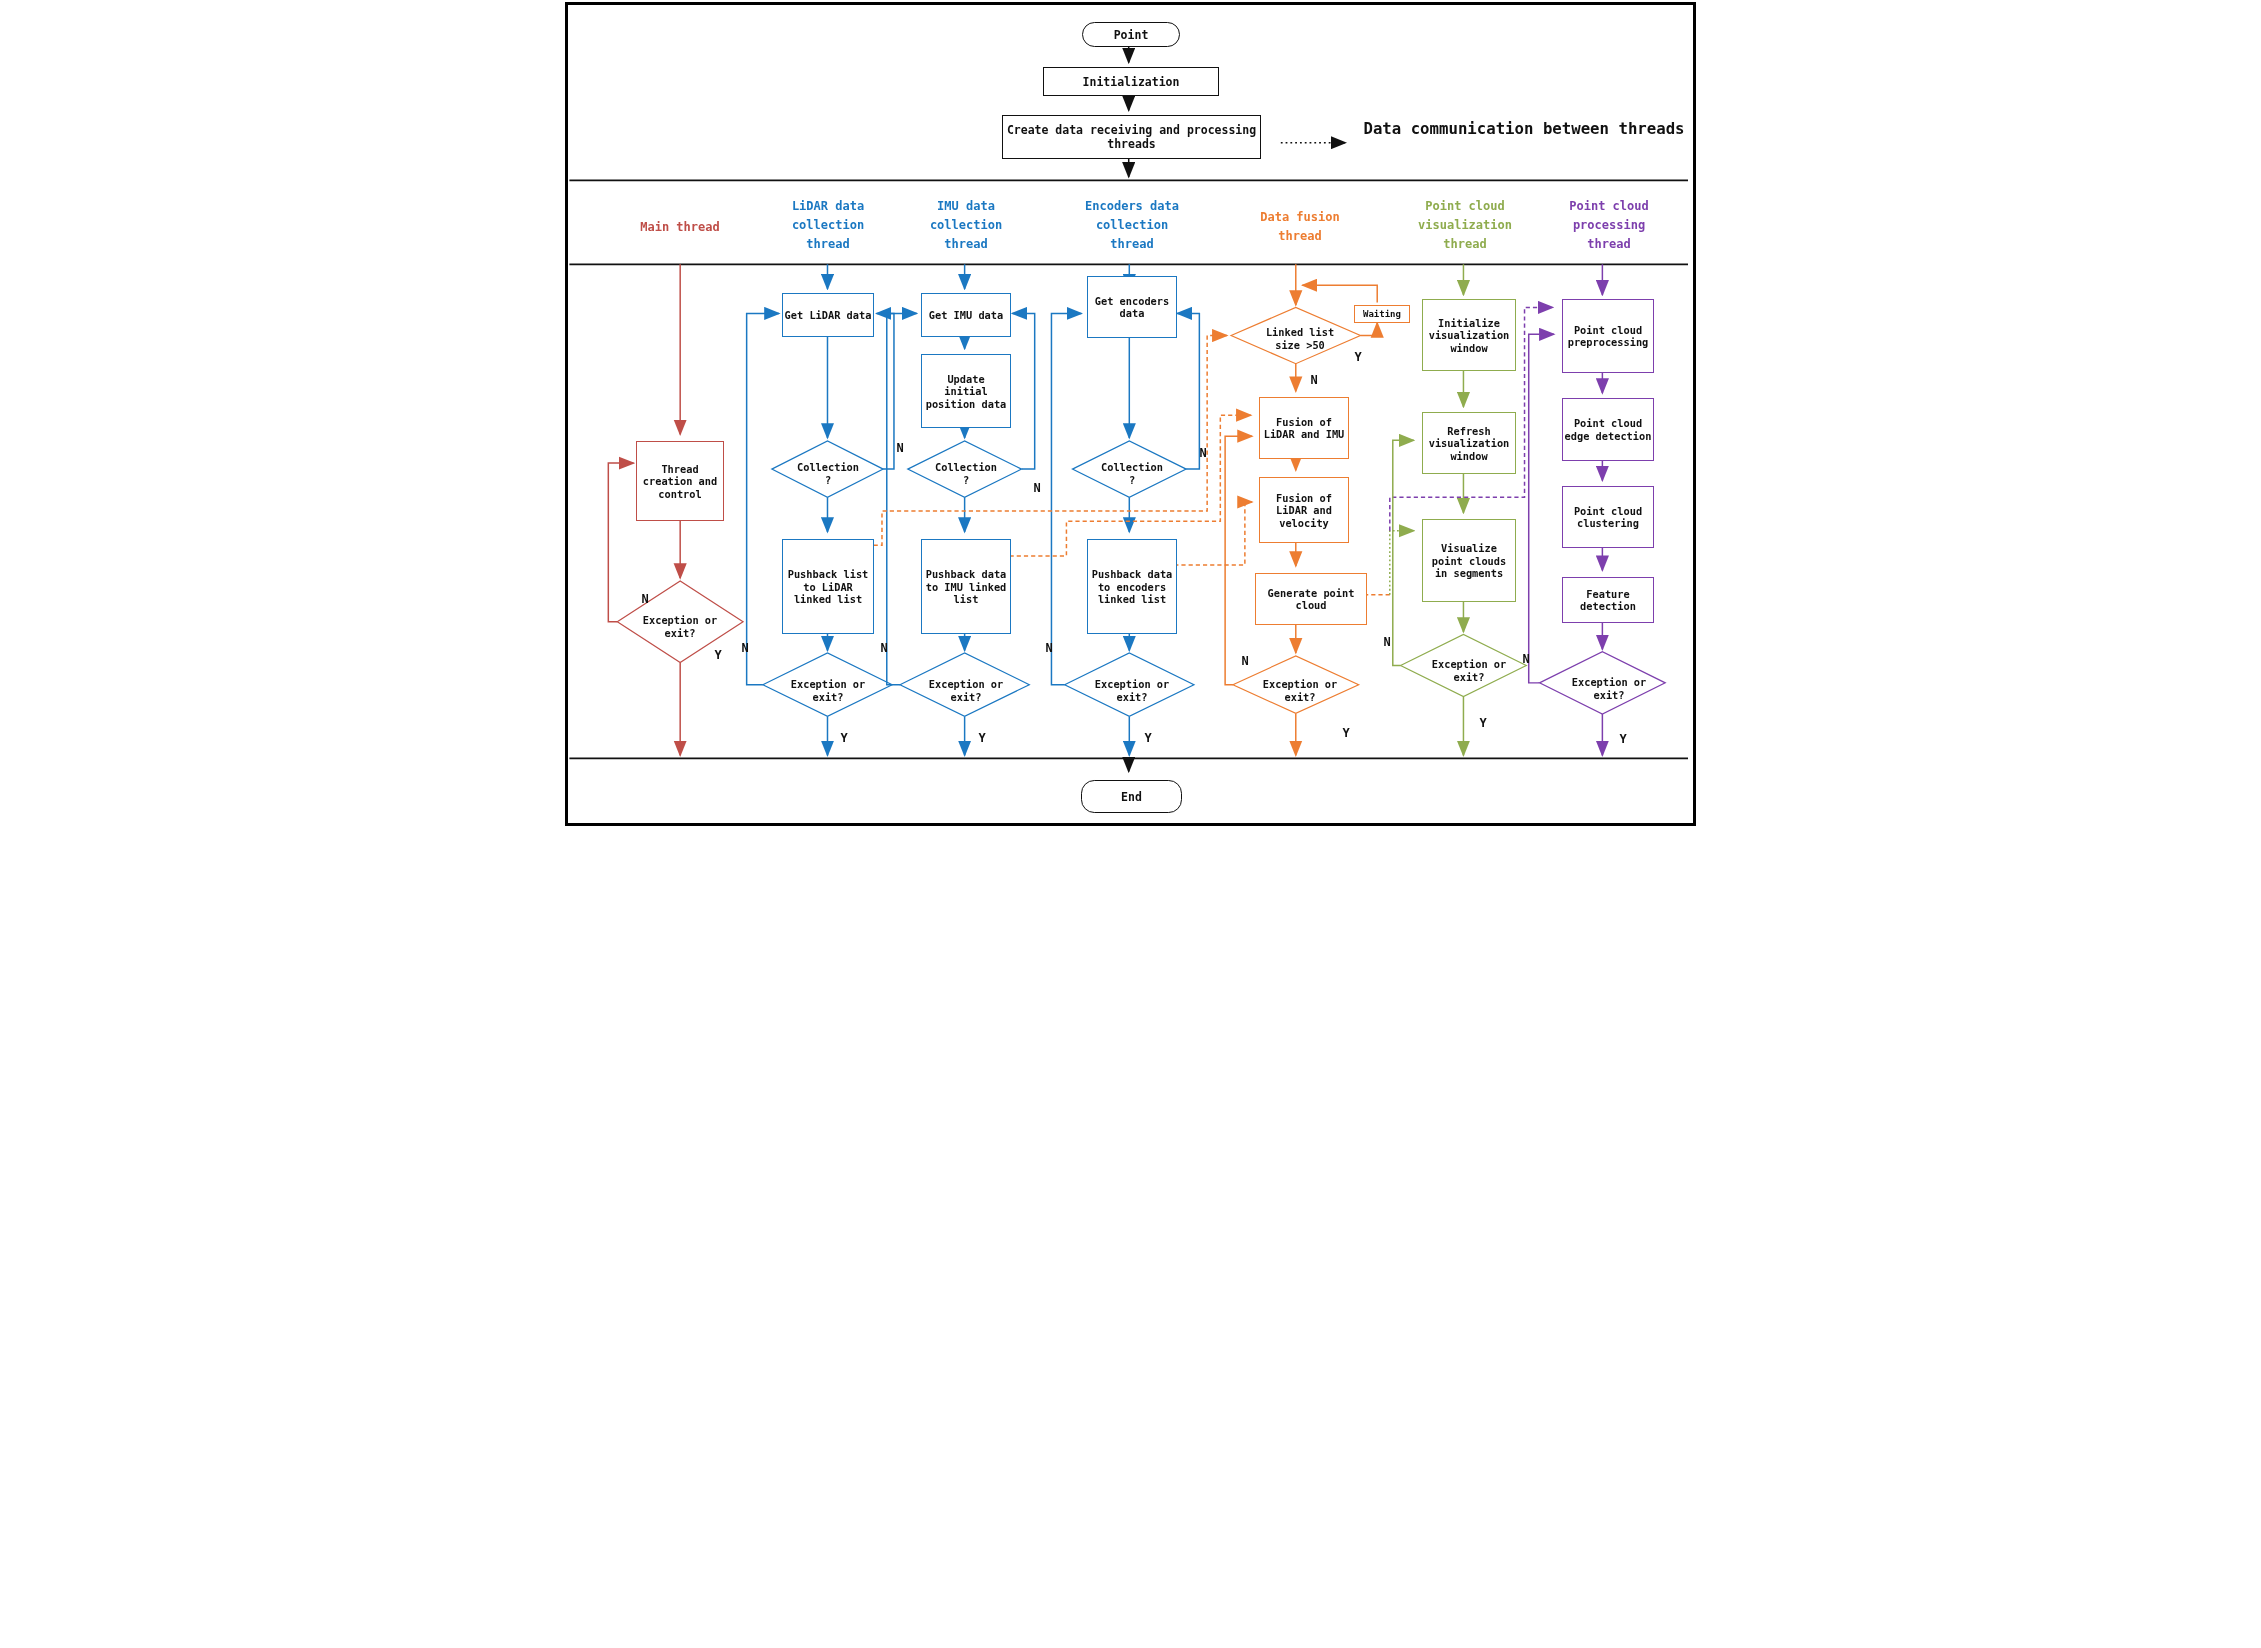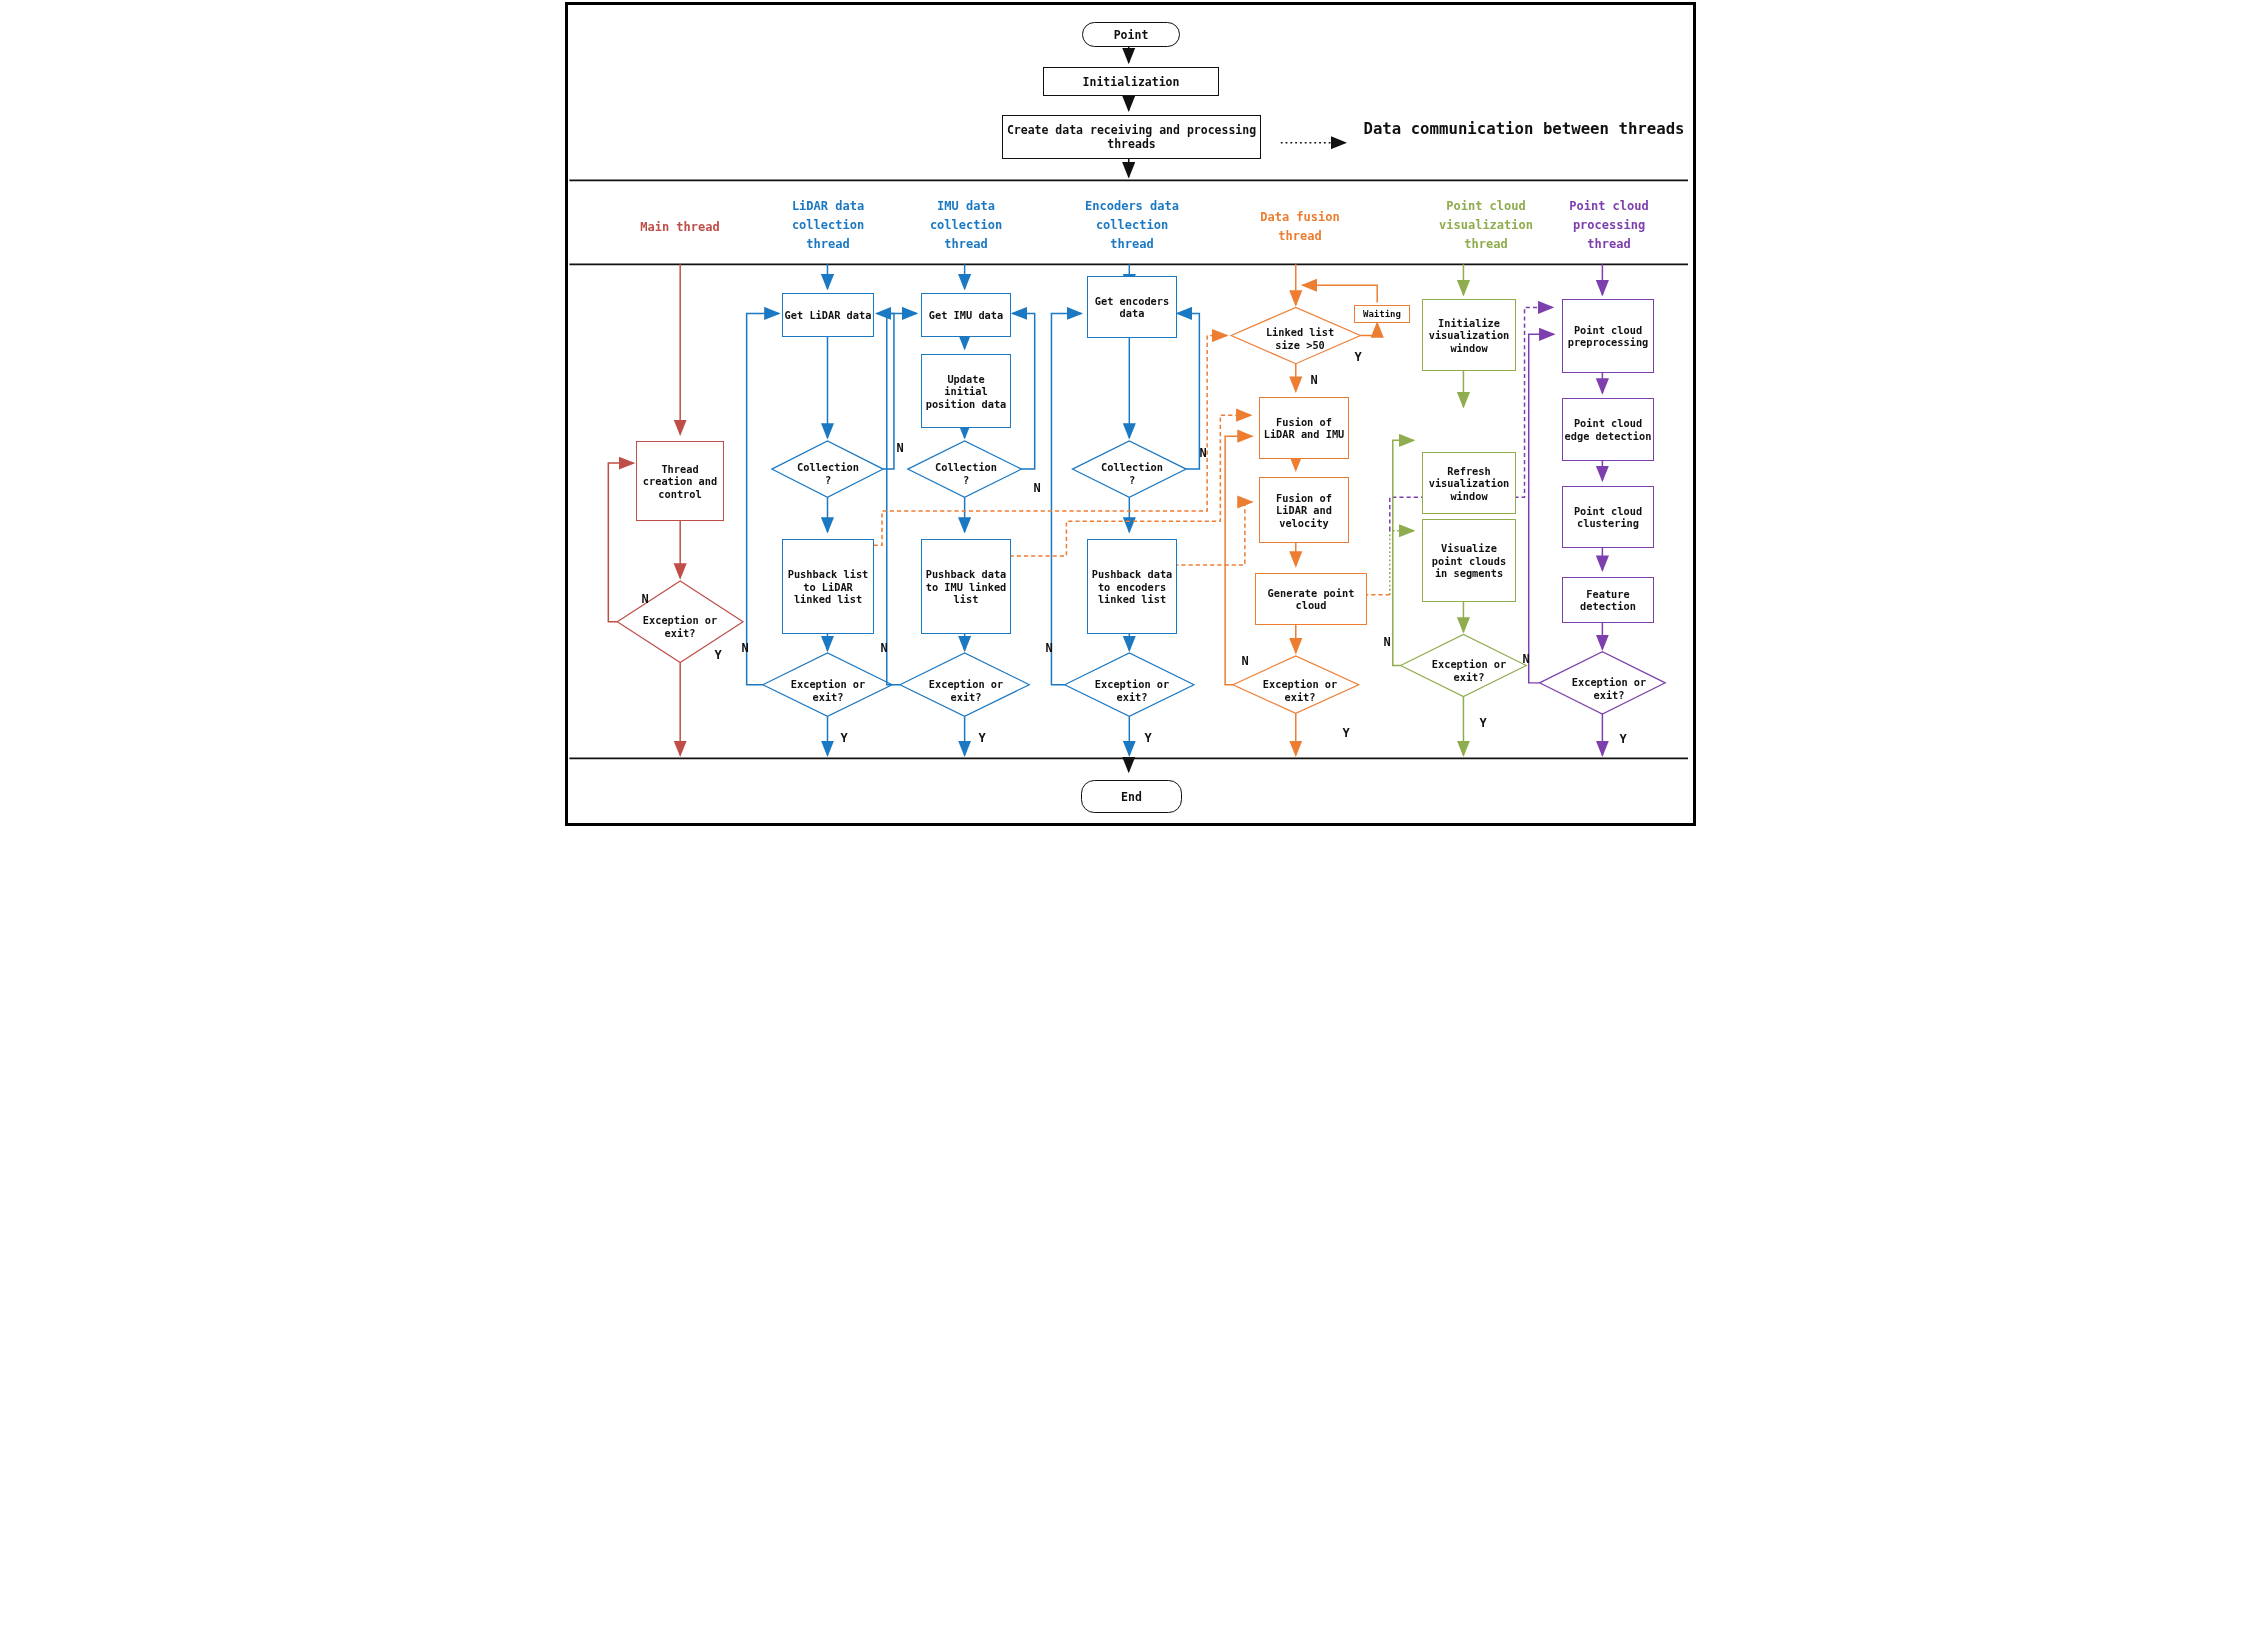--- a/index.html
+++ b/index.html
@@ -163,21 +163,21 @@
 <div class="box" style="left:434px;top:110px;width:259px;height:44px;font-size:11.5px;border-color:#111;">
       <span>Create data receiving and processing threads</span>
     </div>
 <div class="legend-text" style="left:793px;top:113px;width:326px;">Data communication between threads</div>
 
 <div class="hdr t-red" style="left:112px;top:222px;width:121px;">Main thread</div>
 <div class="hdr t-blue" style="left:260px;top:220px;width:115px;">LiDAR data collection thread</div>
 <div class="hdr t-blue" style="left:398px;top:220px;width:103px;">IMU data collection thread</div>
 <div class="hdr t-blue" style="left:564px;top:220px;width:121px;">Encoders data collection thread</div>
 <div class="hdr t-orange" style="left:732px;top:222px;width:103px;">Data fusion thread</div>
-<div class="hdr t-green" style="left:918px;top:220px;width:115px;">Point cloud visualization thread</div>
+<div class="hdr t-green" style="left:897px;top:220px;width:115px;">Point cloud visualization thread</div>
 <div class="hdr t-purple" style="left:1041px;top:220px;width:103px;">Point cloud processing thread</div>
 
 <div class="box b-red" style="left:68px;top:436px;width:88px;height:80px;">
       <span>Thread creation and control</span>
     </div>
 <div class="dlabel" style="left:112px;top:621px;width:90px;">Exception or exit?</div>
 
 <div class="box b-blue" style="left:214px;top:288px;width:92px;height:44px;">
       <span>Get LiDAR data</span>
     </div>
@@ -219,21 +219,21 @@
       <span>Fusion of LiDAR and velocity</span>
     </div>
 <div class="box b-orange" style="left:687px;top:568px;width:112px;height:52px;">
       <span>Generate point cloud</span>
     </div>
 <div class="dlabel" style="left:732px;top:685px;width:97px;">Exception or exit?</div>
 
 <div class="box b-green" style="left:854px;top:294px;width:94px;height:72px;">
       <span>Initialize visualization window</span>
     </div>
-<div class="box b-green" style="left:854px;top:407px;width:94px;height:62px;margin-top:40px;">
+<div class="box b-green" style="left:854px;top:407px;width:94px;height:62px;">
       <span>Refresh visualization window</span>
     </div>
 <div class="box b-green" style="left:854px;top:514px;width:94px;height:83px;">
       <span>Visualize point clouds in segments</span>
     </div>
 <div class="dlabel" style="left:901px;top:665px;width:97px;">Exception or exit?</div>
 
 <div class="box b-purple" style="left:994px;top:294px;width:92px;height:74px;">
       <span>Point cloud preprocessing</span>
     </div>

